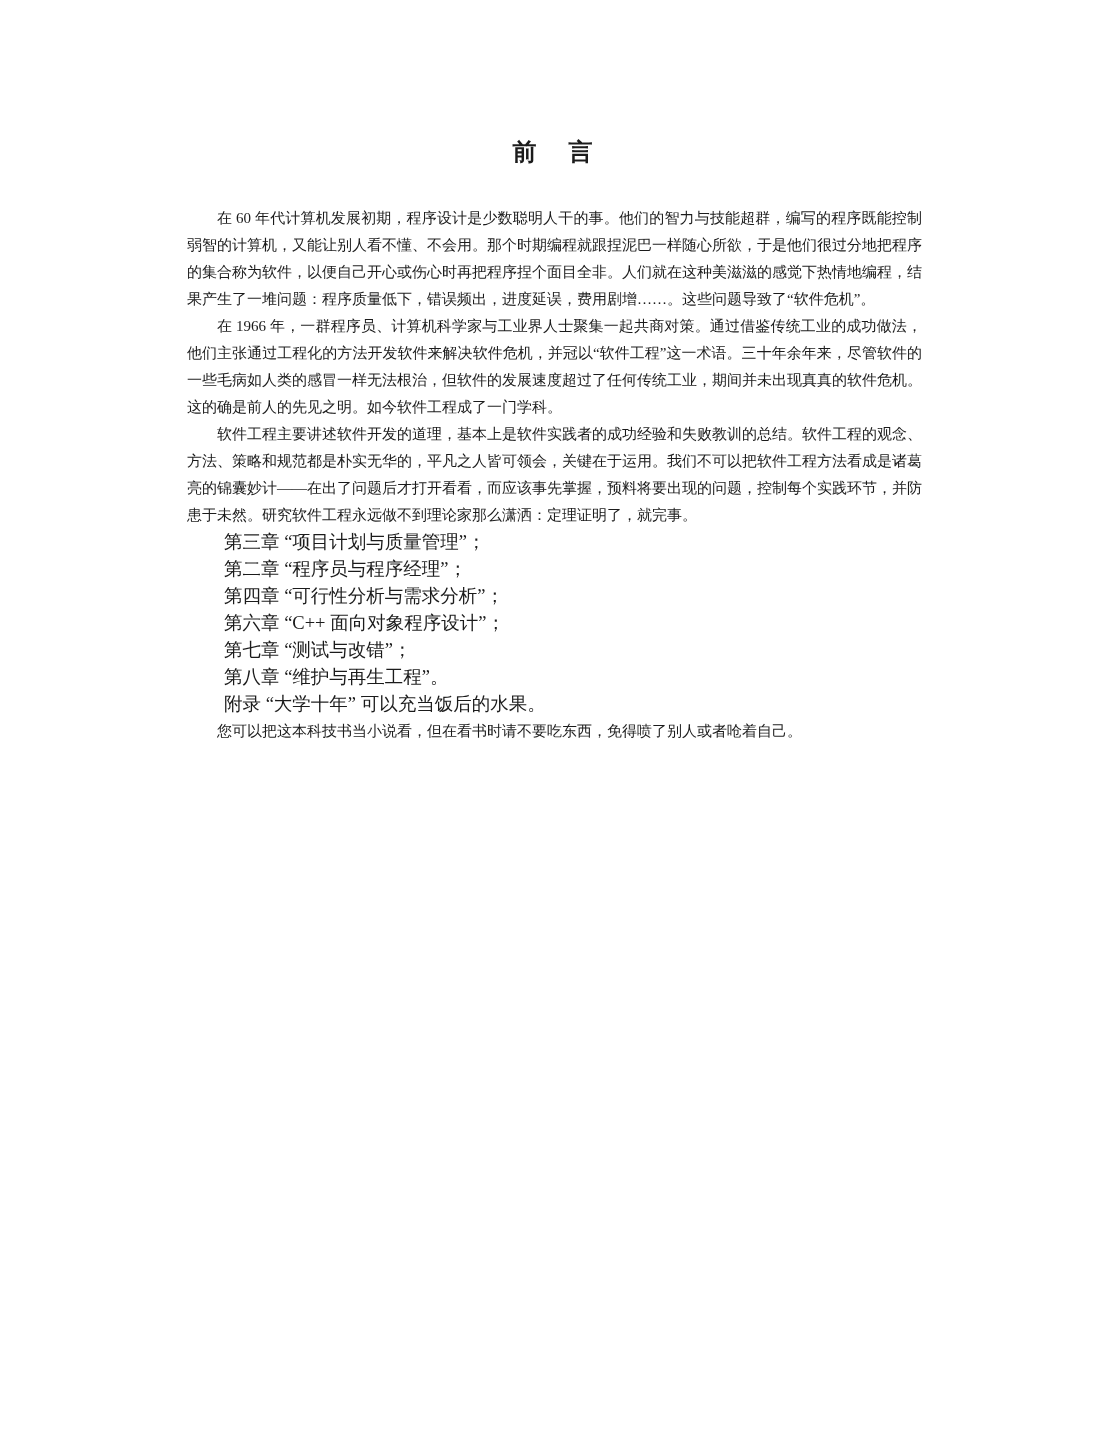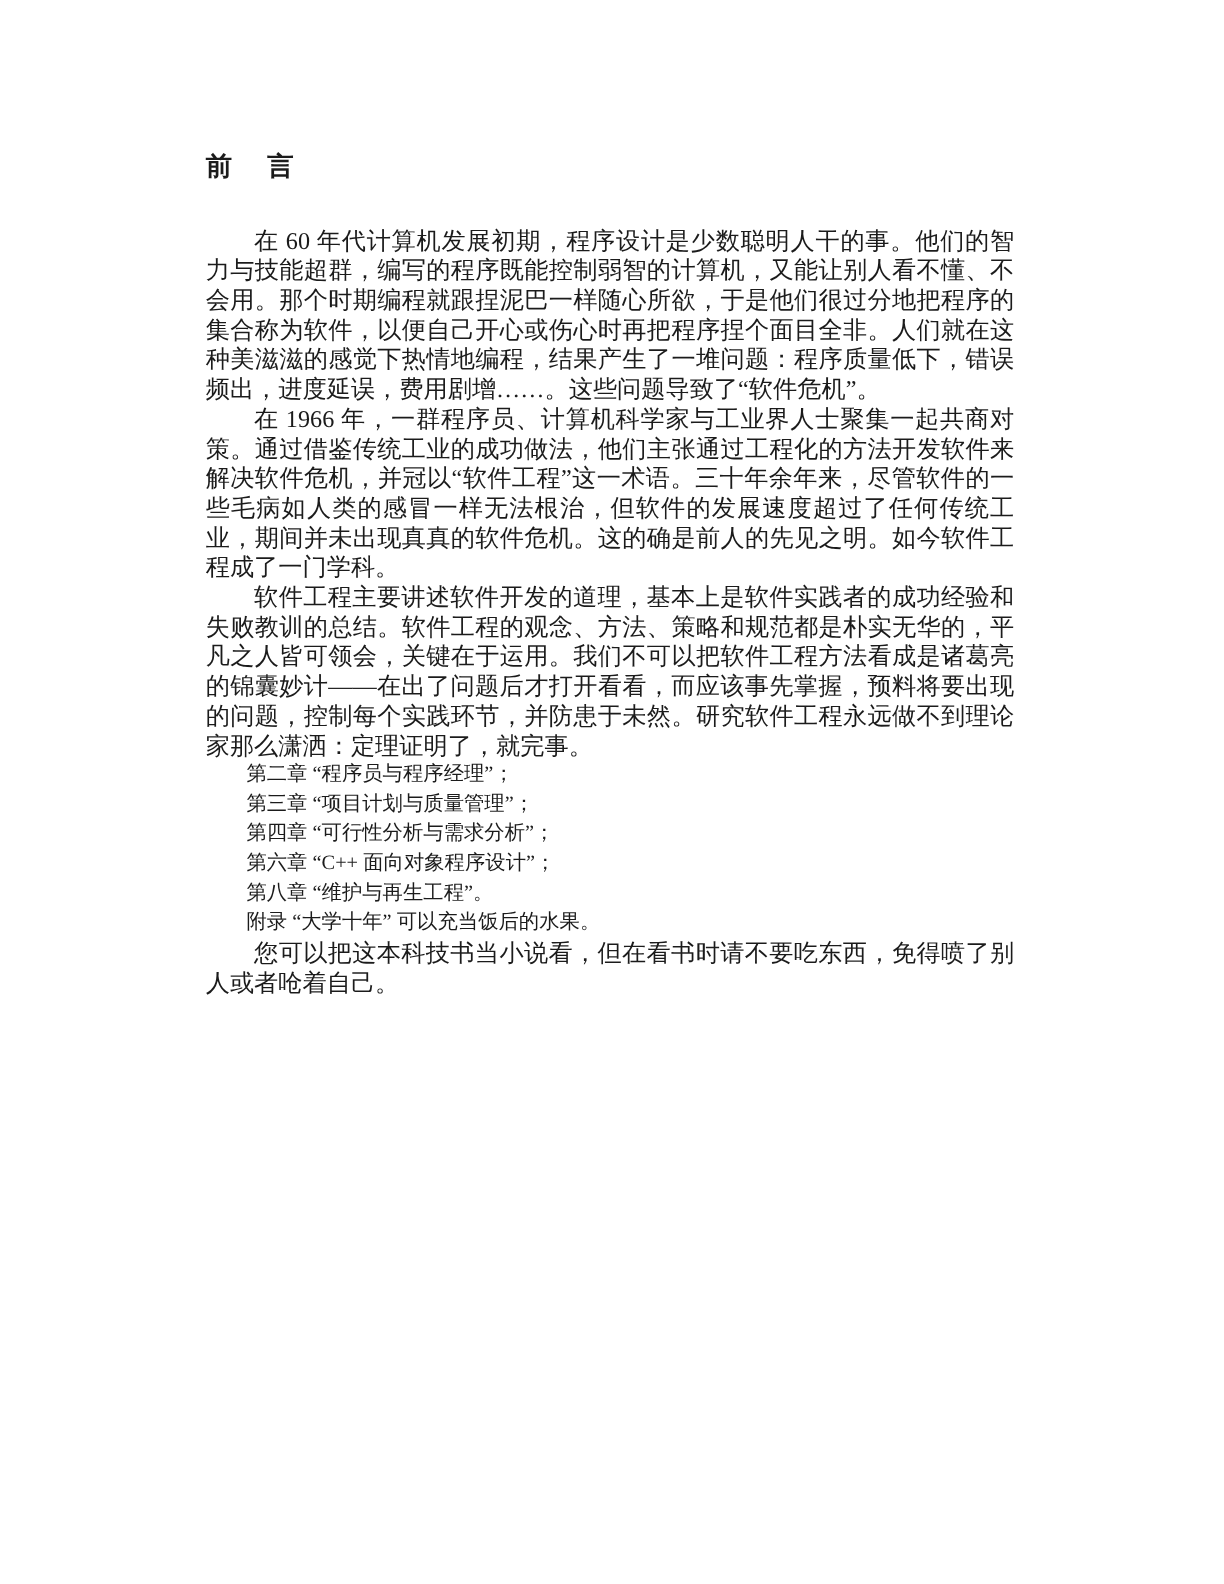--- a/index.html
+++ b/index.html
@@ -19,27 +19,27 @@
   .content {
     position: absolute;
     left: 187px;
     top: 140px;
     width: 735px;
   }
   .title {
     font-size: 24px;
     line-height: 24px;
     font-weight: bold;
-    text-align: left;
+    text-align: center;
     margin: 0 0 41px 0;
     letter-spacing: 4px;
   }
   .para {
     margin: 0;
-    font-size: 22px;
+    font-size: 15px;
     line-height: 27px;
     text-align: justify;
     text-justify: inter-ideograph;
     text-indent: 2em;
     word-break: break-all;
   }
   .chapter-line {
     margin: 0;
     font-size: 18.5px;
     line-height: 27px;
@@ -52,23 +52,24 @@
 
 <div class="page">
   <div class="content">
 
     <h1 class="title">前　言</h1>
 
     <p class="para">在 60 年代计算机发展初期，程序设计是少数聪明人干的事。他们的智力与技能超群，编写的程序既能控制弱智的计算机，又能让别人看不懂、不会用。那个时期编程就跟捏泥巴一样随心所欲，于是他们很过分地把程序的集合称为软件，以便自己开心或伤心时再把程序捏个面目全非。人们就在这种美滋滋的感觉下热情地编程，结果产生了一堆问题：程序质量低下，错误频出，进度延误，费用剧增……。这些问题导致了“软件危机”。</p>
     <p class="para">在 1966 年，一群程序员、计算机科学家与工业界人士聚集一起共商对策。通过借鉴传统工业的成功做法，他们主张通过工程化的方法开发软件来解决软件危机，并冠以“软件工程”这一术语。三十年余年来，尽管软件的一些毛病如人类的感冒一样无法根治，但软件的发展速度超过了任何传统工业，期间并未出现真真的软件危机。这的确是前人的先见之明。如今软件工程成了一门学科。</p>
     <p class="para">软件工程主要讲述软件开发的道理，基本上是软件实践者的成功经验和失败教训的总结。软件工程的观念、方法、策略和规范都是朴实无华的，平凡之人皆可领会，关键在于运用。我们不可以把软件工程方法看成是诸葛亮的锦囊妙计——在出了问题后才打开看看，而应该事先掌握，预料将要出现的问题，控制每个实践环节，并防患于未然。研究软件工程永远做不到理论家那么潇洒：定理证明了，就完事。</p>
 
+    <p class="chapter-line">第三章 “项目计划与质量管理”；</p>
     <p class="chapter-line">第二章 “程序员与程序经理”；</p>
-    <p class="chapter-line">第三章 “项目计划与质量管理”；</p>
     <p class="chapter-line">第四章 “可行性分析与需求分析”；</p>
     <p class="chapter-line">第六章 “C++ 面向对象程序设计”；</p>
+    <p class="chapter-line">第七章 “测试与改错”；</p>
     <p class="chapter-line">第八章 “维护与再生工程”。</p>
     <p class="chapter-line">附录 “大学十年” 可以充当饭后的水果。</p>
 
     <p class="para">您可以把这本科技书当小说看，但在看书时请不要吃东西，免得喷了别人或者呛着自己。</p>
 
   </div>
 </div>
 
 </body></html>

